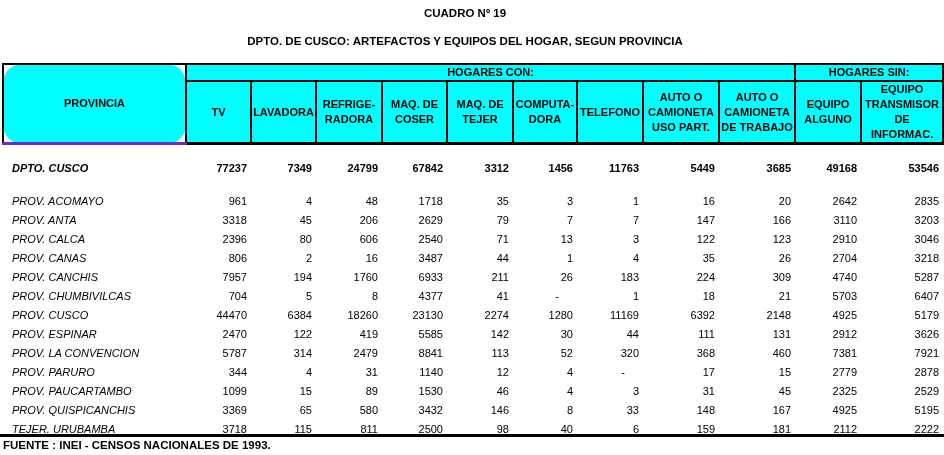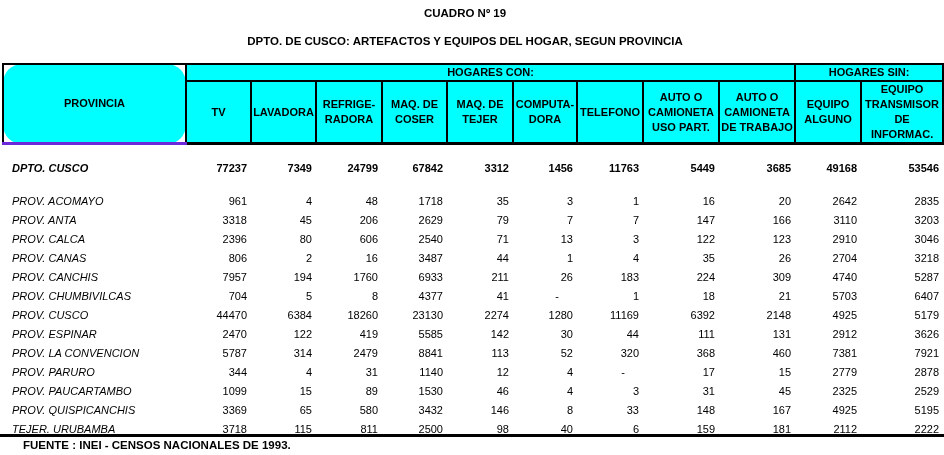--- a/index.html
+++ b/index.html
@@ -42,21 +42,21 @@
   tbody tr.total { font-weight: bold; height: 48px; }
   td.rowlabel { text-align: left; padding-left: 9px; white-space: nowrap; font-style: italic; }
   td.num { text-align: right; padding-right: 4px; }
   td.num.dash { padding-right: 18px; }
   .bottom-line {
     position: absolute; left: 0; top: 434px;
     width: 944px; height: 3px; background: #000;
   }
   .footer {
     position: absolute; left: 3px; top: 439px;
-    font-size: 11.5px; font-weight: bold; margin-left: 20px;
+    font-size: 11.5px; font-weight: bold;
   }
 </style>
 </head>
 <body>
 
 <div class="title">CUADRO Nº 19</div>
 <div class="subtitle">DPTO. DE CUSCO: ARTEFACTOS Y EQUIPOS DEL HOGAR, SEGUN PROVINCIA</div>
 
 <table class="main">
   <colgroup>

